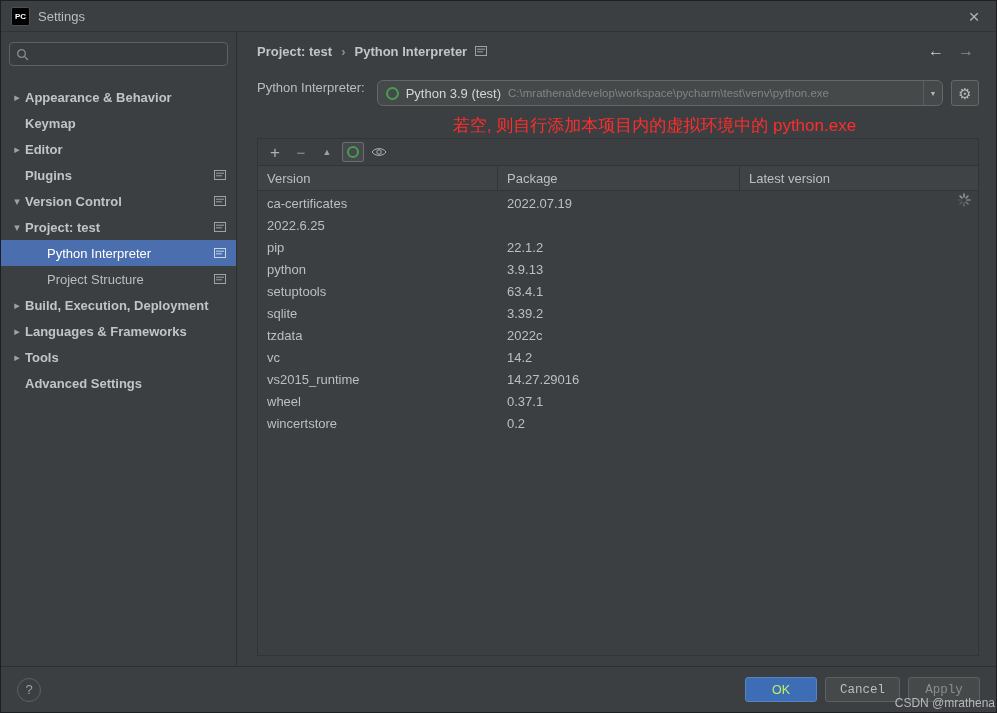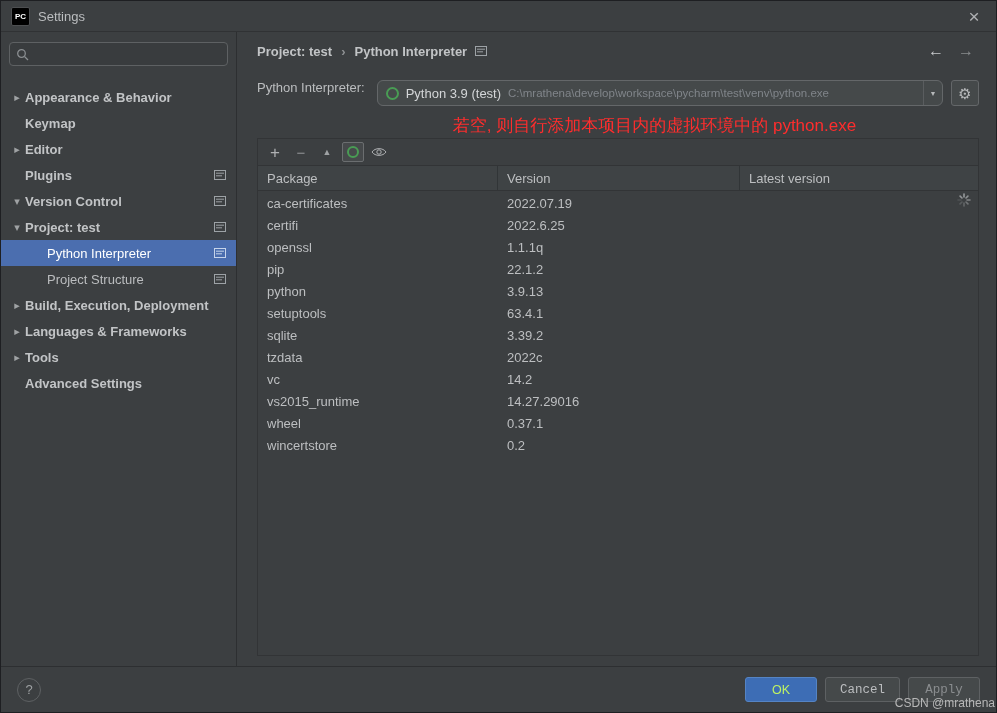--- a/index.html
+++ b/index.html
@@ -222,39 +222,33 @@
             </div>
           <div class="tb-btn">
             <svg width="16" height="12" viewBox="0 0 16 12">
               <path d="M1 6 C4 1.5 12 1.5 15 6 C12 10.5 4 10.5 1 6 Z" fill="none" stroke="#afb1b3"></path>
               <circle cx="8" cy="6" r="2.2" fill="none" stroke="#afb1b3"></circle>
             </svg>
           </div>
         </div>
 
         <div class="pkg-header">
+          <div class="th">Version</div>
           <div class="th">Package</div>
-          <div class="th">Version</div>
           <div class="th">Latest version</div>
         </div>
 
         <div class="pkg-body">
           <div class="pkg-row">
             <div class="td">ca-certificates</div>
             <div class="td">2022.07.19</div>
             <div class="td"></div>
           </div>
           <div class="pkg-row">
-            <div class="td">certifi</div>
             <div class="td">2022.6.25</div>
-            <div class="td"></div>
-          </div>
-          <div class="pkg-row">
-            <div class="td">openssl</div>
-            <div class="td">1.1.1q</div>
             <div class="td"></div>
           </div>
           <div class="pkg-row">
             <div class="td">pip</div>
             <div class="td">22.1.2</div>
             <div class="td"></div>
           </div>
           <div class="pkg-row">
             <div class="td">python</div>
             <div class="td">3.9.13</div>

